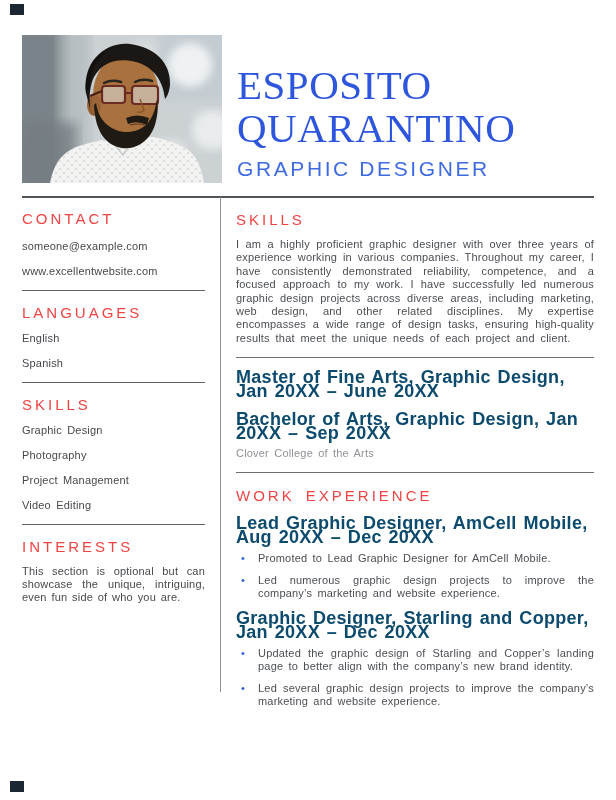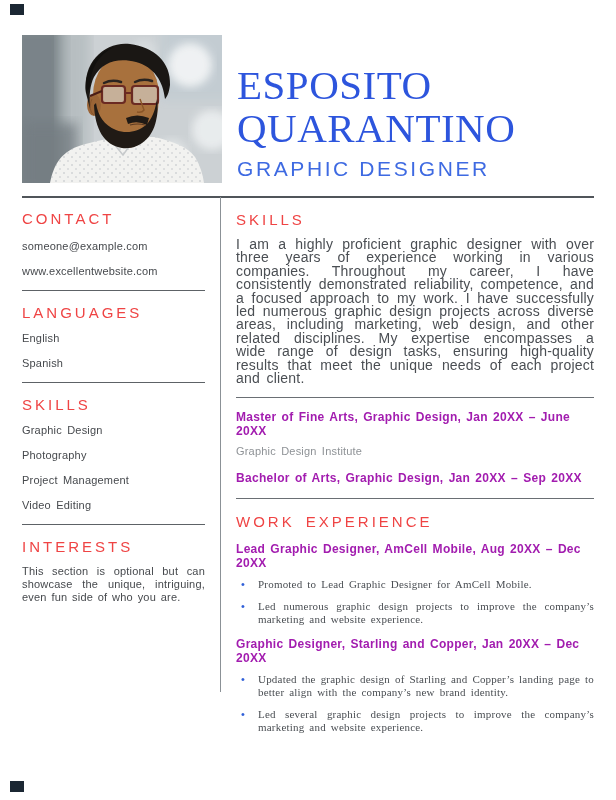--- a/index.html
+++ b/index.html
@@ -40,38 +40,37 @@
     font-size:11px;line-height:13px;color:#46494d;letter-spacing:.2px;word-spacing:2px;
     margin-top:12px;
   }
   .first-item{margin-top:10px;}
   .small-para{
     font-size:11px;line-height:13px;color:#46494d;letter-spacing:.2px;word-spacing:1.5px;
     text-align:justify;margin-top:9px;
   }
 
   .body-para{
-    font-size:14px;line-height:13.4px;color:#4a4e53;letter-spacing:.2px;word-spacing:2.5px;
+    font-size:11px;line-height:13.4px;color:#4a4e53;letter-spacing:.2px;word-spacing:2.5px;
     text-align:justify;margin-top:9px;
   }
   .entry-title{
-    font-size:12px;line-height:14px;font-weight:bold;color:#a21caf;
+    font-size:18px;line-height:14px;font-weight:bold;color:#0c4a6e;
     letter-spacing:.3px;word-spacing:1.5px;margin-top:12px;
   }
   .entry-sub{
     font-size:11px;line-height:12px;color:#8e9296;letter-spacing:.2px;word-spacing:2px;margin-top:7px;
   }
   .bullet-row{display:flex;margin-top:8px;}
   .bullet{
     flex:0 0 22px;color:#2f5fd8;font-size:11px;line-height:13.5px;padding-left:5px;box-sizing:border-box;
   }
   .bullet-text{
     flex:1;font-size:11px;line-height:13.5px;color:#4a4e53;letter-spacing:.2px;word-spacing:2px;
     text-align:justify;
-    font-family:Liberation Serif, serif;
   }
   .exp-title{margin-top:10px;}
 </style>
 </head>
 <body>
 
 <div class="page">
 
   <div class="corner-mark tl"></div>
   <div class="corner-mark bl"></div>
@@ -163,22 +162,22 @@
     <div class="sec-heading">INTERESTS</div>
     <div class="small-para">This section is optional but can showcase the unique, intriguing, even fun side of who you are.</div>
   </div>
 
   <div class="col-right">
     <div class="sec-heading">SKILLS</div>
     <div class="body-para">I am a highly proficient graphic designer with over three years of experience working in various companies. Throughout my career, I have consistently demonstrated reliability, competence, and a focused approach to my work. I have successfully led numerous graphic design projects across diverse areas, including marketing, web design, and other related disciplines. My expertise encompasses a wide range of design tasks, ensuring high-quality results that meet the unique needs of each project and client.</div>
     <hr class="hr">
 
     <div class="entry-title">Master of Fine Arts, Graphic Design, Jan 20XX – June 20XX</div>
-    <div class="entry-sub">Graphic Design Institute</div>
     <div class="entry-title" style="margin-top:14px">Bachelor of Arts, Graphic Design, Jan 20XX – Sep 20XX</div>
+    <div class="entry-sub">Clover College of the Arts</div>
     <hr class="hr" style="margin-top:13px">
 
     <div class="sec-heading">WORK EXPERIENCE</div>
 
     <div class="entry-title exp-title" style="margin-top:11px">Lead Graphic Designer, AmCell Mobile, Aug 20XX – Dec 20XX</div>
     <div class="bullet-row">
       <span class="bullet">•</span>
       <div class="bullet-text">Promoted to Lead Graphic Designer for AmCell Mobile.</div>
     </div>
     <div class="bullet-row">

